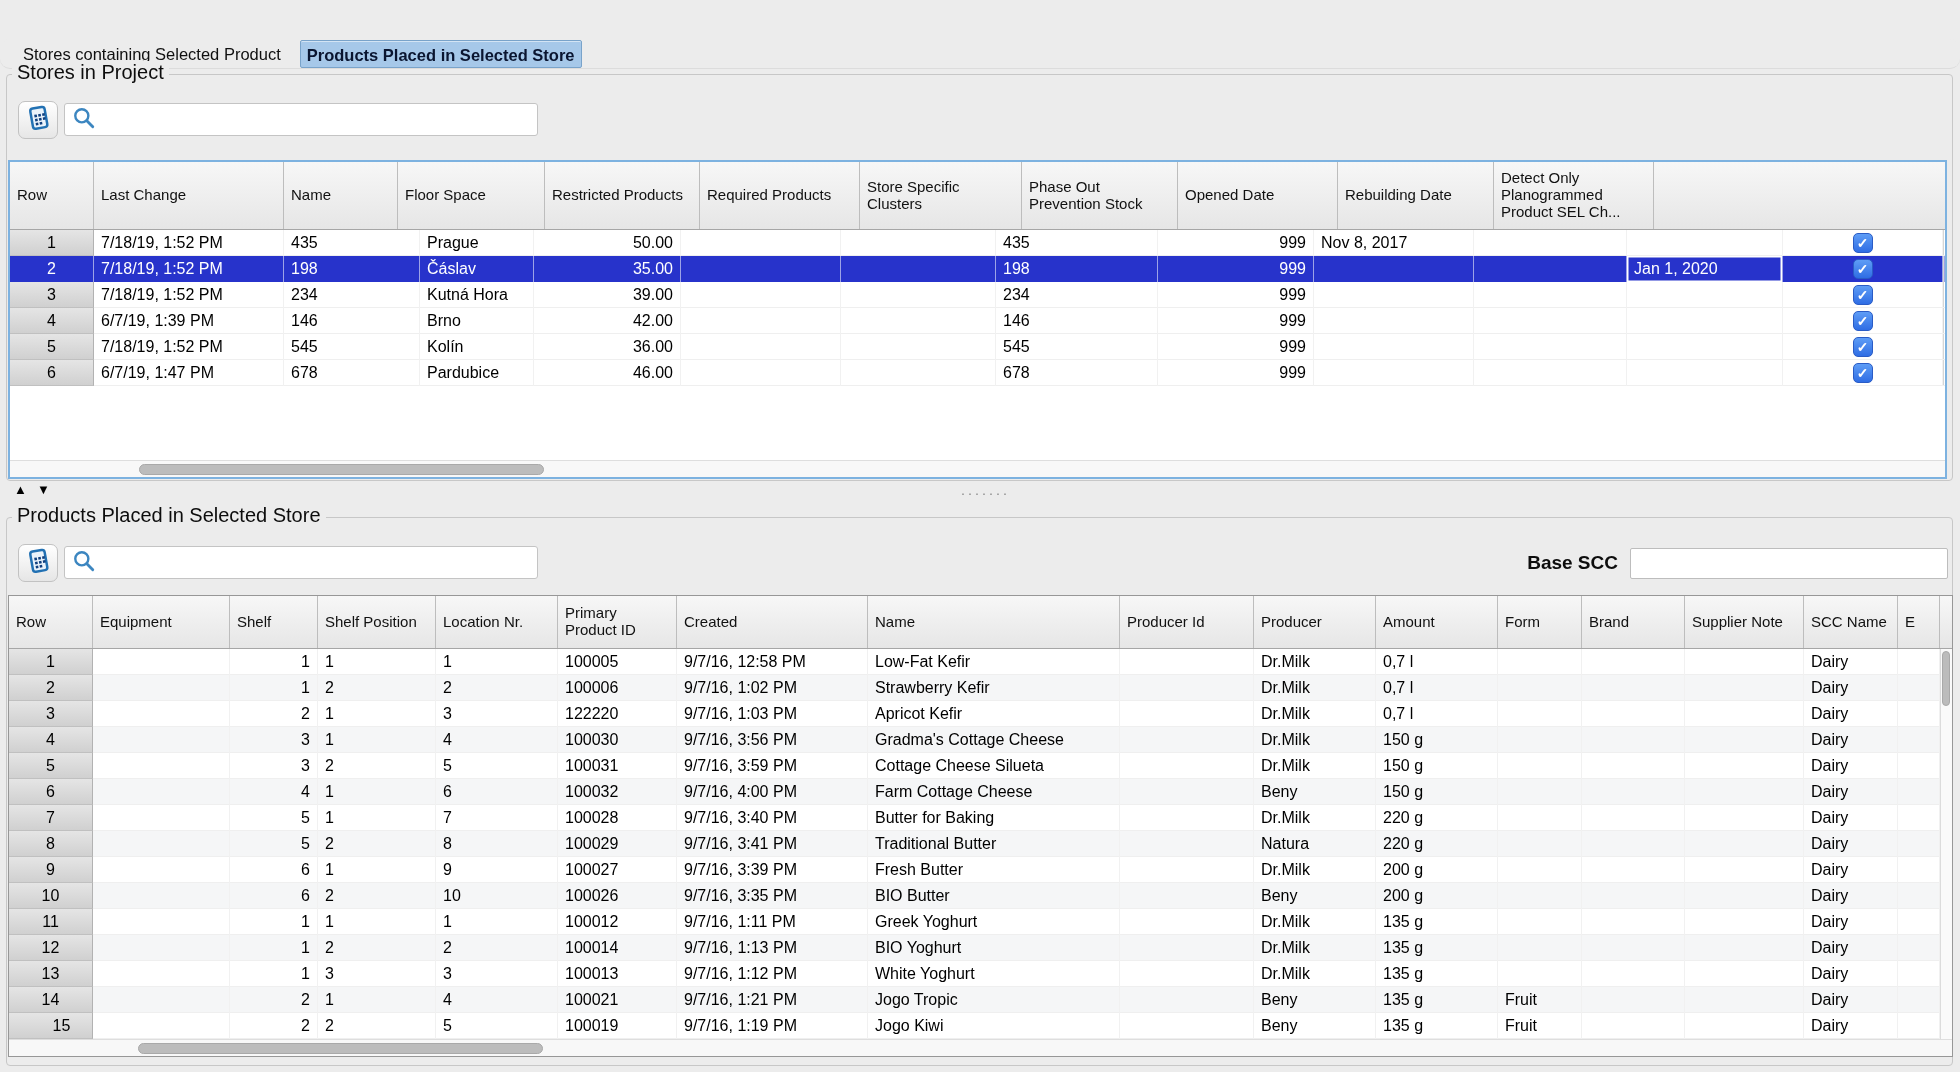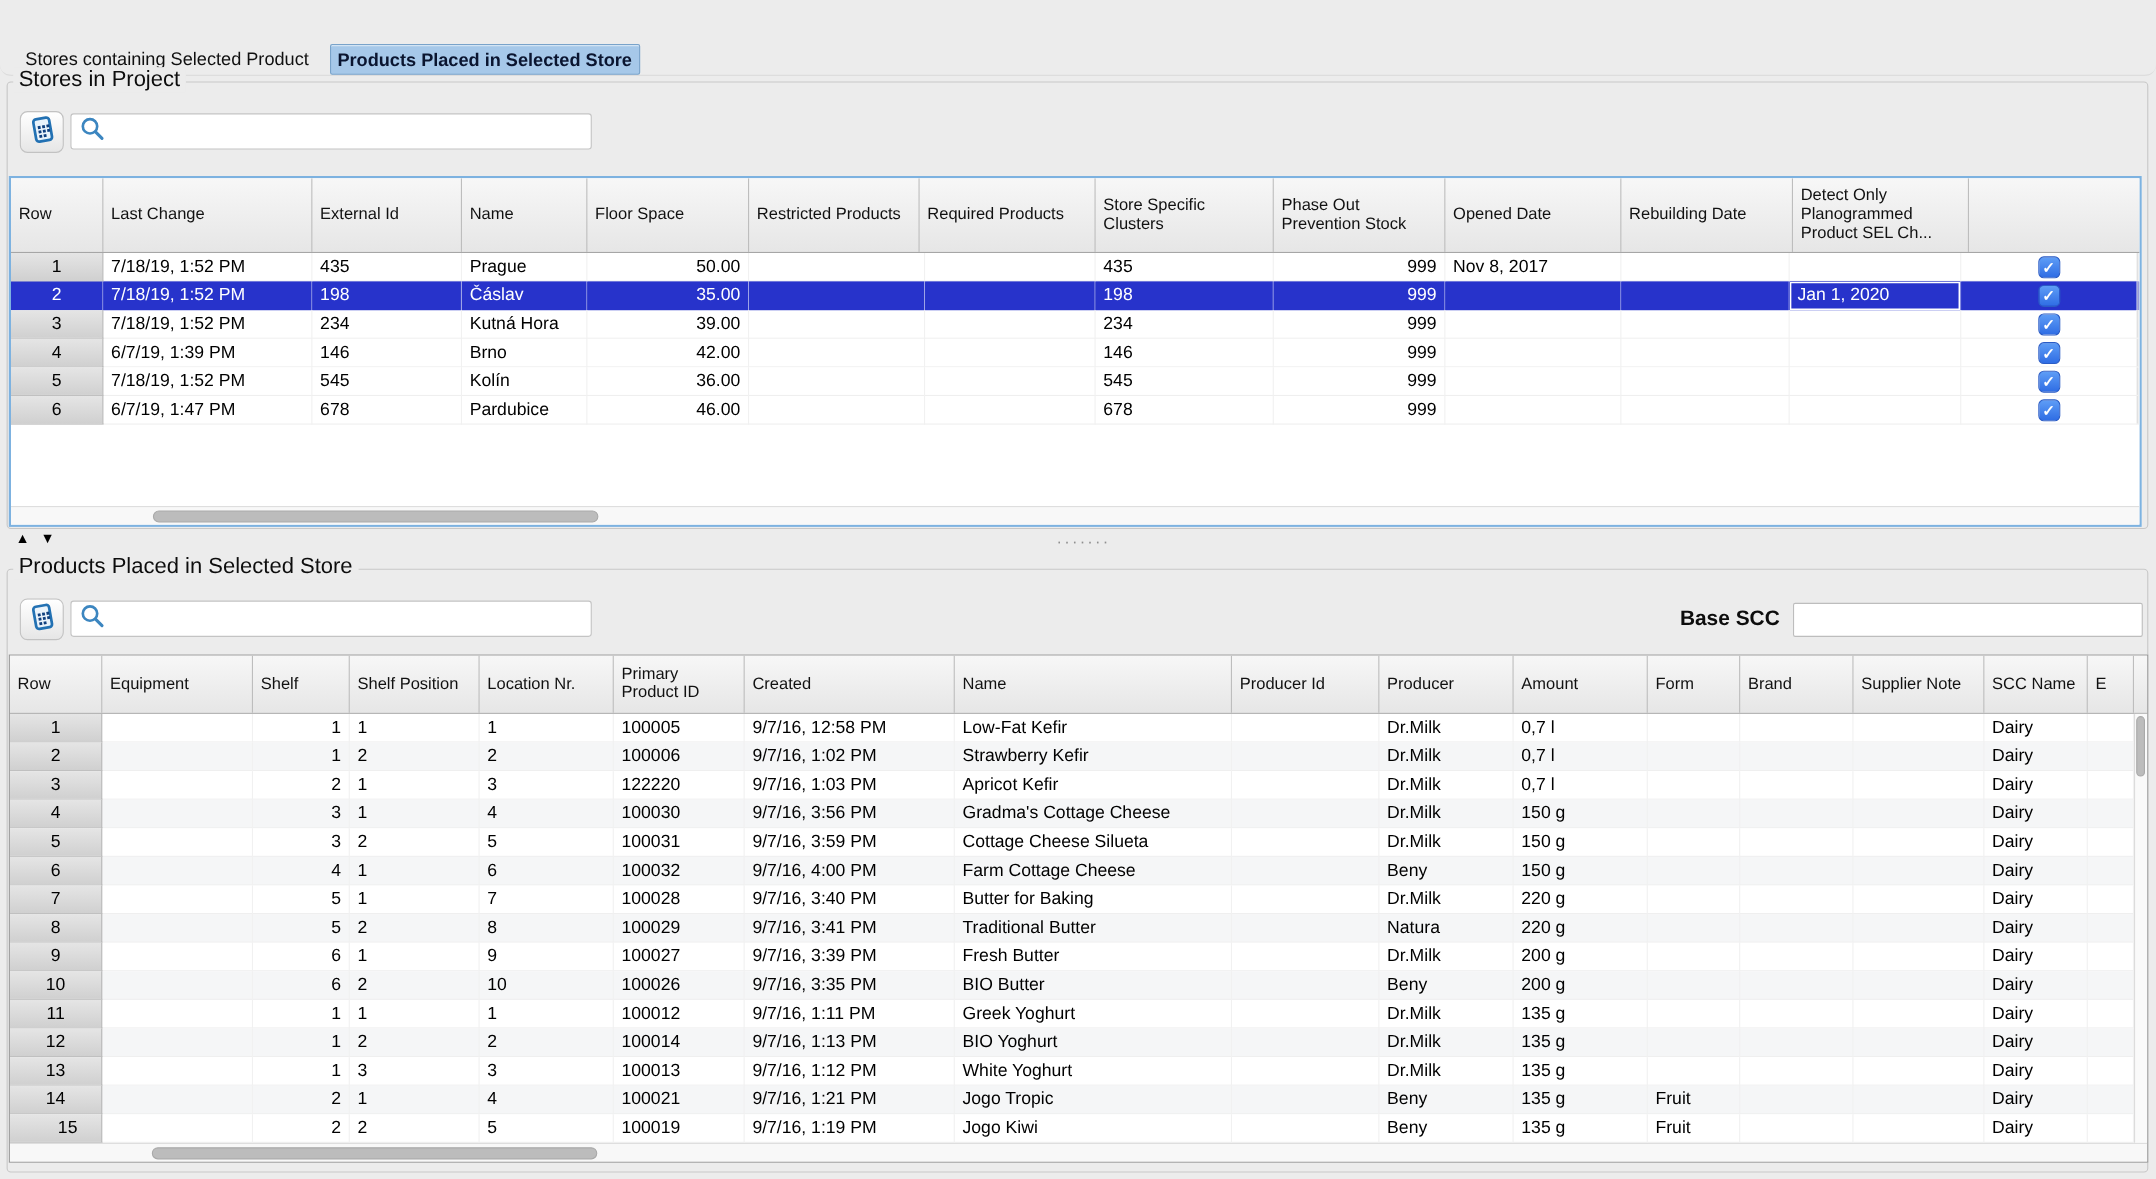--- a/index.html
+++ b/index.html
@@ -111,21 +111,20 @@
           <line x1="13.6" y1="13.6" x2="19" y2="19" stroke="#3c86c0" stroke-width="2.6" stroke-linecap="round"></line>
         </svg>
     </span>
     <input value="" style="">
   </div>
 
   <div id="storesTable" class="table" style="left:8px; top:160px; width:1939px; height:319px;">
     <div class="thead" style="height:68px;">
         <div class="th" style="width: 84px; flex: 0 0 84px;">Row</div>
         <div class="th" style="width: 190px; flex: 0 0 190px;">Last Change</div>
-        <div class="th" style="width: 136px; flex: 0 0 136px;">External Id</div>
         <div class="th" style="width: 114px; flex: 0 0 114px;">Name</div>
         <div class="th" style="width: 147px; flex: 0 0 147px;">Floor Space</div>
         <div class="th" style="width: 155px; flex: 0 0 155px;">Restricted Products</div>
         <div class="th" style="width: 160px; flex: 0 0 160px;">Required Products</div>
         <div class="th" style="width: 162px; flex: 0 0 162px;">Store Specific Clusters</div>
         <div class="th" style="width: 156px; flex: 0 0 156px;">Phase Out Prevention Stock</div>
         <div class="th" style="width: 160px; flex: 0 0 160px;">Opened Date</div>
         <div class="th" style="width: 156px; flex: 0 0 156px;">Rebuilding Date</div>
         <div class="th" style="width: 160px; flex: 0 0 160px;">Detect Only Planogrammed Product SEL Ch...</div>
       </div>

